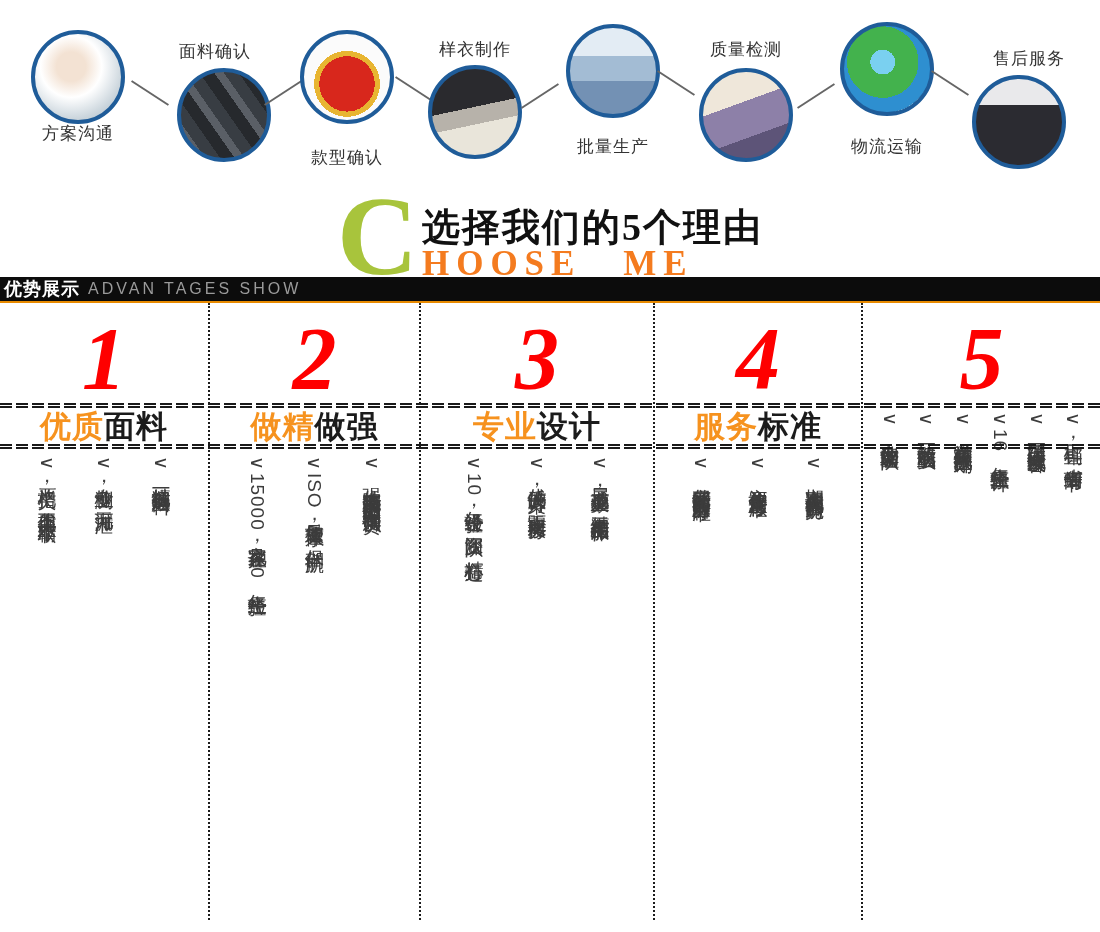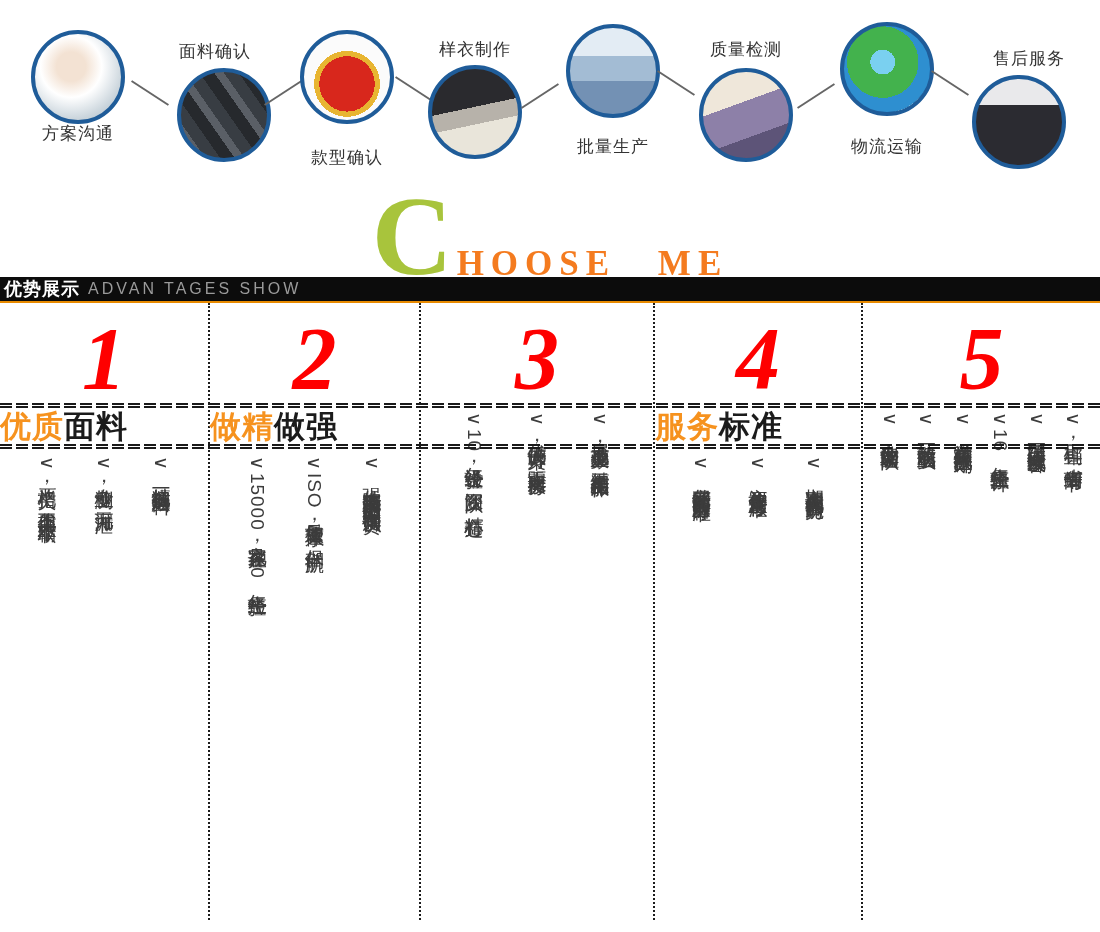--- a/index.html
+++ b/index.html
@@ -63,21 +63,21 @@
   .banner-en { color:#9a9a9a; font-size:16px; letter-spacing:3px; margin-left:8px; }
 
   
   .adv { position:relative; width:1100px; height:617px; }
   .adv-grid { display:grid; grid-template-columns:210px 211px 234px 208px 237px; height:617px; }
   .adv-col { height:617px; }
   .adv-col.sep { border-right:2px dotted #1c1c1c; }
   .num { height:102px; display:flex; justify-content:center; align-items:center;
          font-family:"Liberation Serif","DejaVu Serif",serif; font-style:italic; font-weight:bold;
          font-size:88px; color:#fe0000; padding-top:8px; }
-  .hdr { height:44px; display:flex; justify-content:flex-start; align-items:center; font-size:31px; font-weight:bold; color:#1b1b1b; letter-spacing:1px; }
+  .hdr { height:44px; display:flex; justify-content:center; align-items:center; font-size:31px; font-weight:bold; color:#1b1b1b; letter-spacing:1px; }
   .hdr .accent { color:#f6921e; }
   .vitems { height:465px; display:flex; flex-direction:row; justify-content:space-evenly; align-items:flex-start; padding-top:7px; }
   .vitem { writing-mode:vertical-rl; text-orientation:mixed; font-size:19px; line-height:1.05; letter-spacing:1px; color:#3c3c3c; white-space:pre-wrap; }
   .vitem .check { margin-bottom:2px; }
 
   .dline { position:absolute; left:0; width:1100px; height:5px;
     background:
       repeating-linear-gradient(90deg,#1a1a1a 0 12px,transparent 12px 16px) top/100% 2px no-repeat,
       repeating-linear-gradient(90deg,#1a1a1a 0 12px,transparent 12px 16px) bottom/100% 2px no-repeat; }
   .dline.t { top:100px; }
@@ -140,20 +140,21 @@
 
     <div class="step s8 c8">
       <div class="circle"></div>
     </div>
     <div class="step-label l8">售后服务</div>
   </div>
 
   <div class="title-block">
     <div class="drop-cap">C</div>
     <div class="title-right">
+      <div class="title-cn">选择我们的5个理由</div>
       <div class="title-en">HOOSE ME</div>
     </div>
   </div>
 
   <div class="banner">
     <span class="banner-cn">优势展示</span>
     <span class="banner-en">ADVAN TAGES SHOW</span>
   </div>
 
   <div class="adv">
@@ -180,20 +181,24 @@
           </div>
         <div class="vitems">
           <div class="vitem"><span class="check">∨</span><span>15000家客户见证，10年生产经验</span></div>
           <div class="vitem"><span class="check">∨</span><span>ISO质量管理体系，保驾护航</span></div>
           <div class="vitem"><span class="check">∨</span><span>强大的生产能力科学灵活的生产 管理制度知识供货</span></div>
         </div>
       </div>
 
       <div class="adv-col sep">
         <div class="num">3</div>
+        <div class="hdr">
+            <span class="accent">专业</span>
+            <span>设计</span>
+          </div>
         <div class="vitems">
           <div class="vitem"><span class="check">∨</span><span>10年设计经验，资深团队，精心打造</span></div>
           <div class="vitem"><span class="check">∨</span><span>优质的设计方案，零距离对接服务</span></div>
           <div class="vitem"><span class="check">∨</span><span>展示成功企业形象，精工细作精品工作服</span></div>
         </div>
       </div>
 
       <div class="adv-col sep">
         <div class="num">4</div>
         <div class="hdr">

